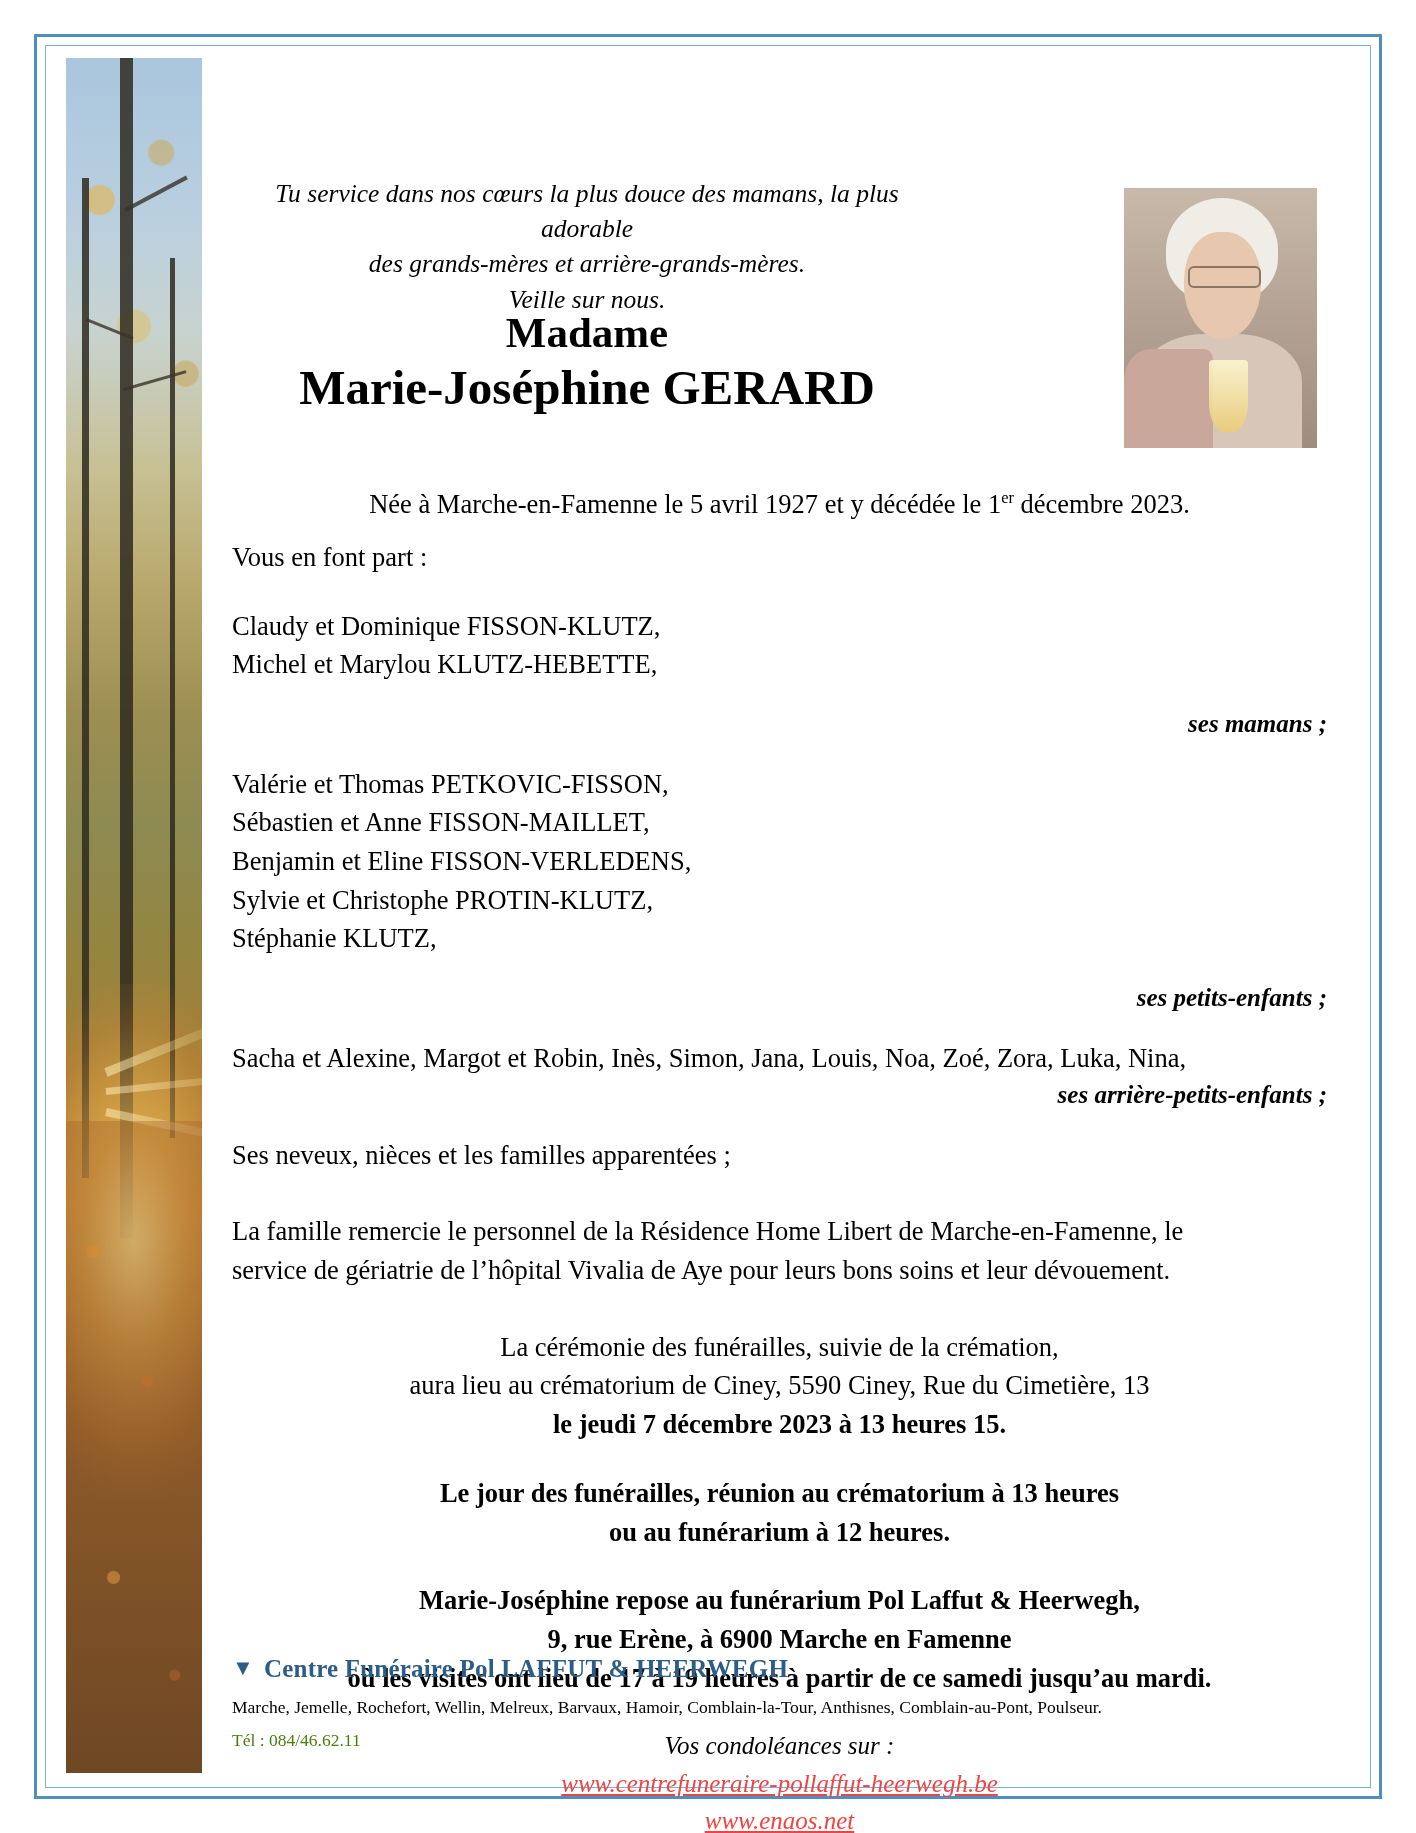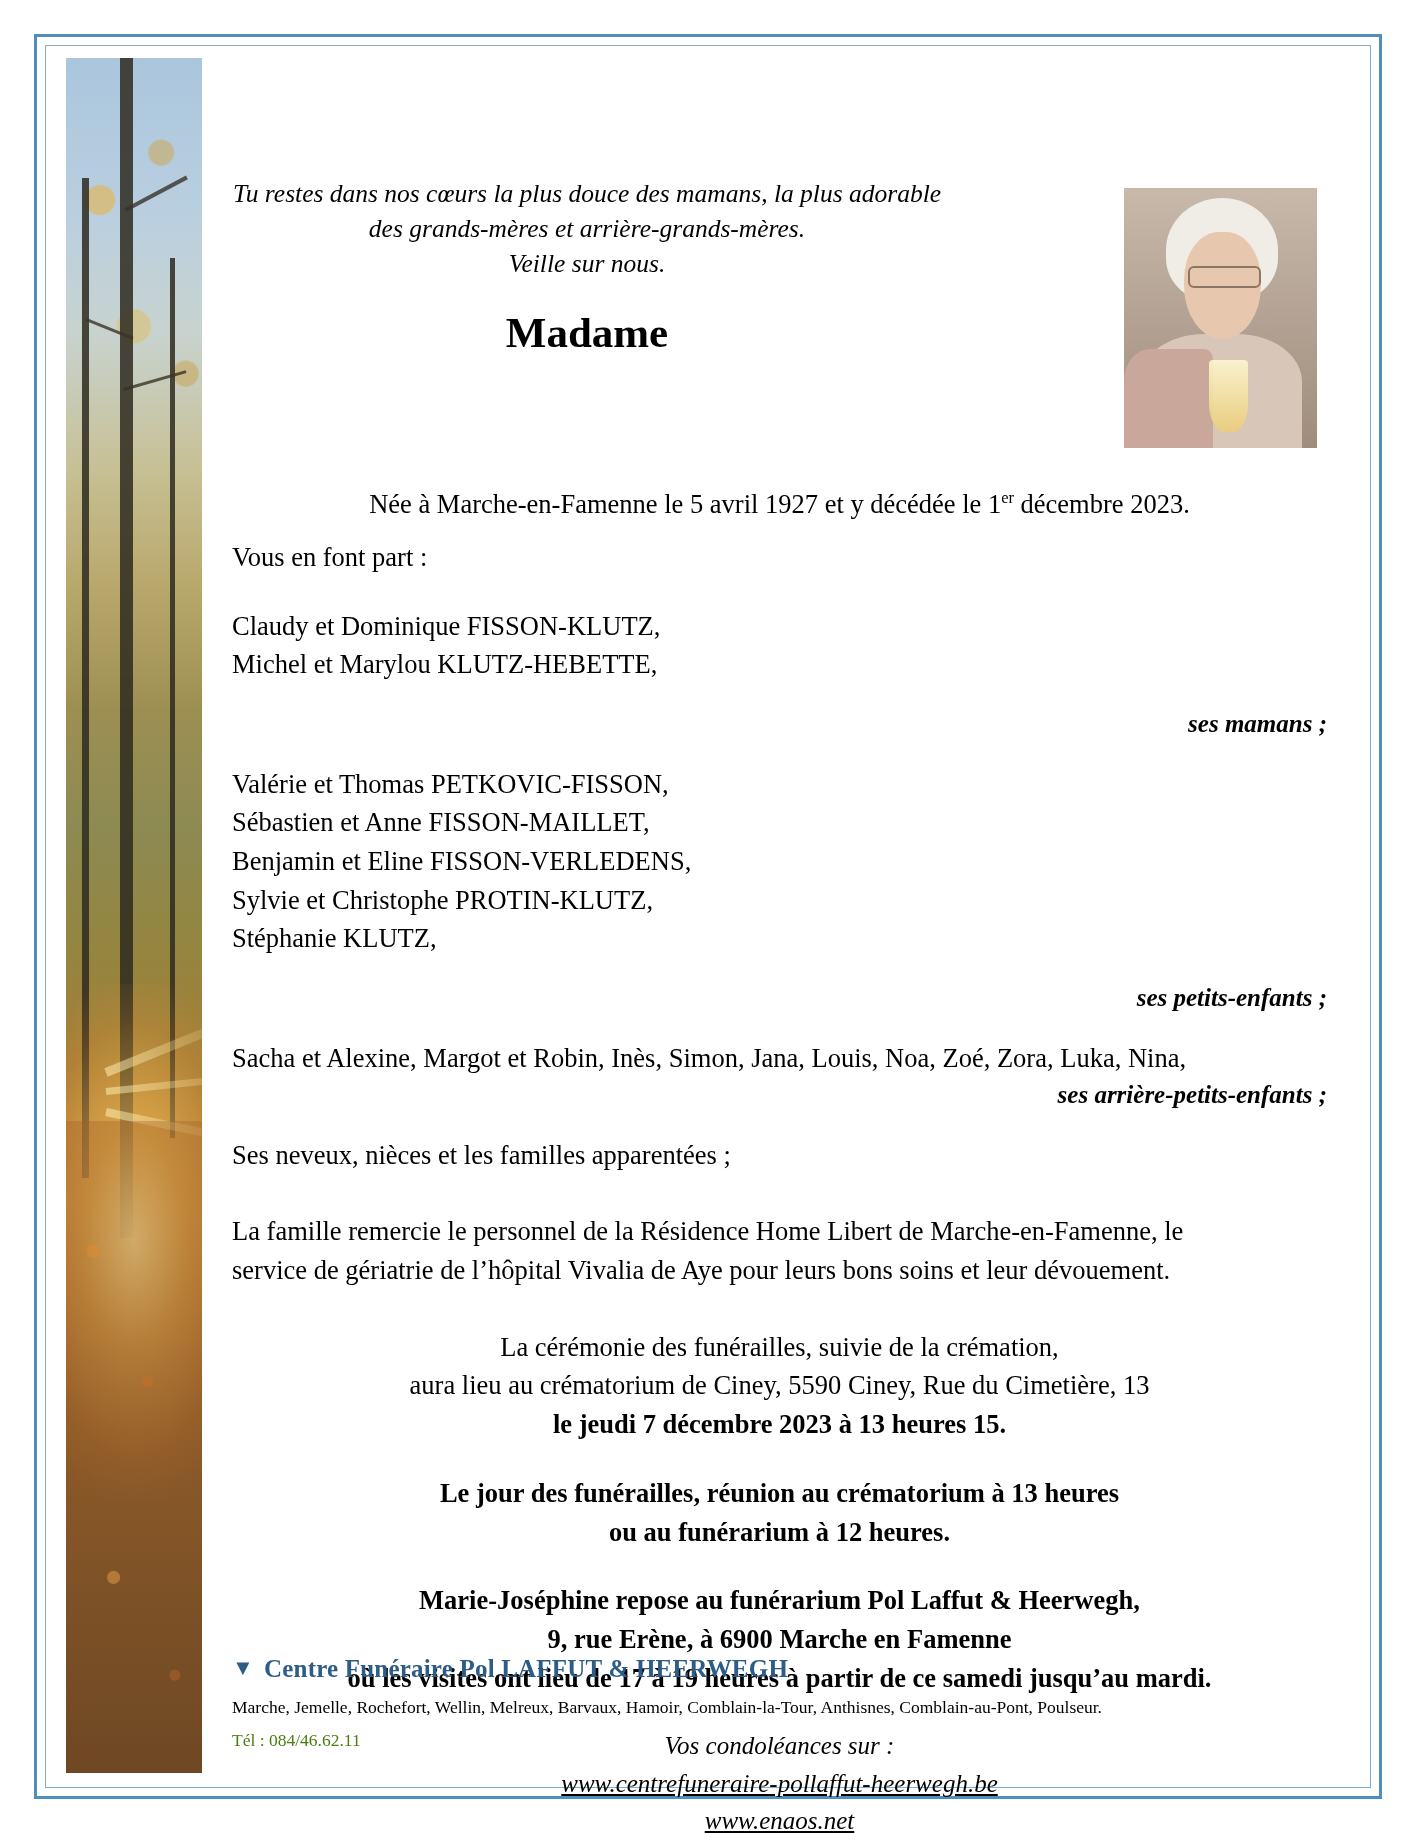--- a/index.html
+++ b/index.html
@@ -264,21 +264,21 @@
     line-height: 1.46;
   }
 
   .condol {
     text-align: center;
     font-style: italic;
     font-size: 25px;
     line-height: 1.5;
   }
   .link {
-    color: #000000;
+    color: #ef4444;
     text-decoration: underline;
     font-style: italic;
     display: block;
   }
 
   .footer {
     position: absolute;
     left: 0;
     bottom: 22px;
     width: 1095px;
@@ -336,27 +336,28 @@
     <div class="portrait">
       <div class="body"></div>
       <div class="shawl"></div>
       <div class="hair"></div>
       <div class="face"></div>
       <div class="glasses"></div>
       <div class="glass"></div>
     </div>
 
     <div class="quote">
-      <div>Tu restes dans nos cœurs la plus douce des mamans, la plus adorable</div>
+      <div>Tu service dans nos cœurs la plus douce des mamans, la plus adorable</div>
       <div>des grands-mères et arrière-grands-mères.</div>
       <div>Veille sur nous.</div>
     </div>
 
     <div class="name-block">
       <div class="madame">Madame</div>
+      <div class="fullname">Marie-Joséphine GERARD</div>
     </div>
 
     <div class="birth-line">
       <span>Née à Marche-en-Famenne le 5 avril 1927 et y décédée le 1</span><sup>er</sup><span> décembre 2023.</span>
     </div>
 
     <div class="body-text">
 
       <div>Vous en font part :</div>
 

